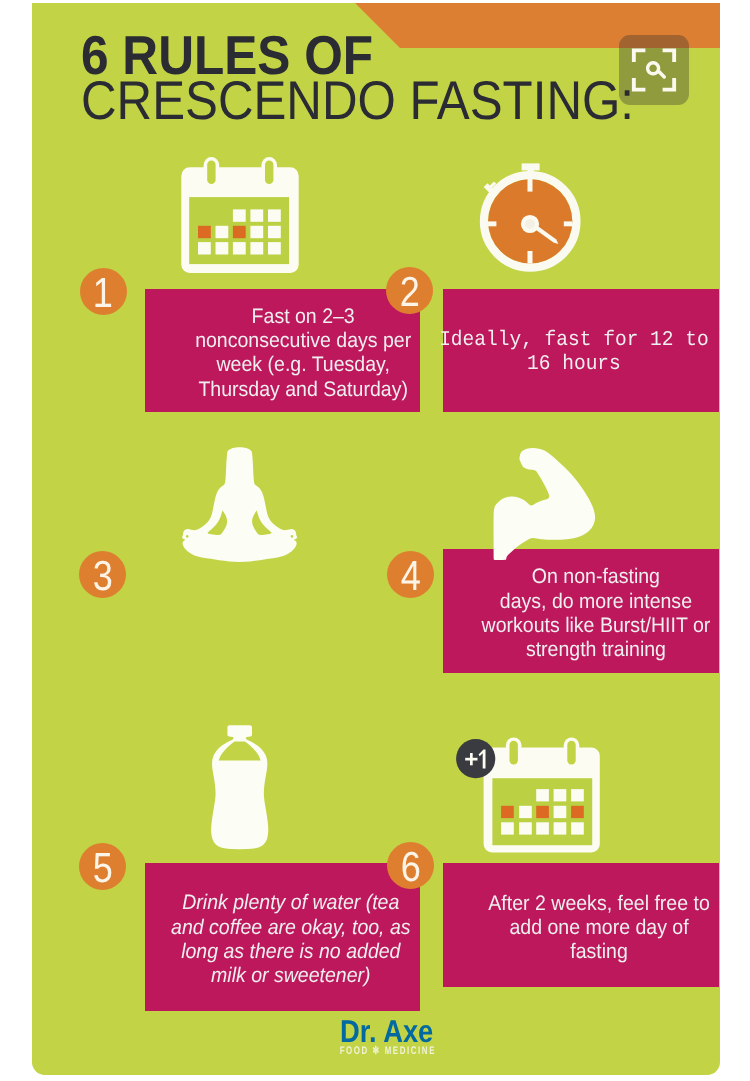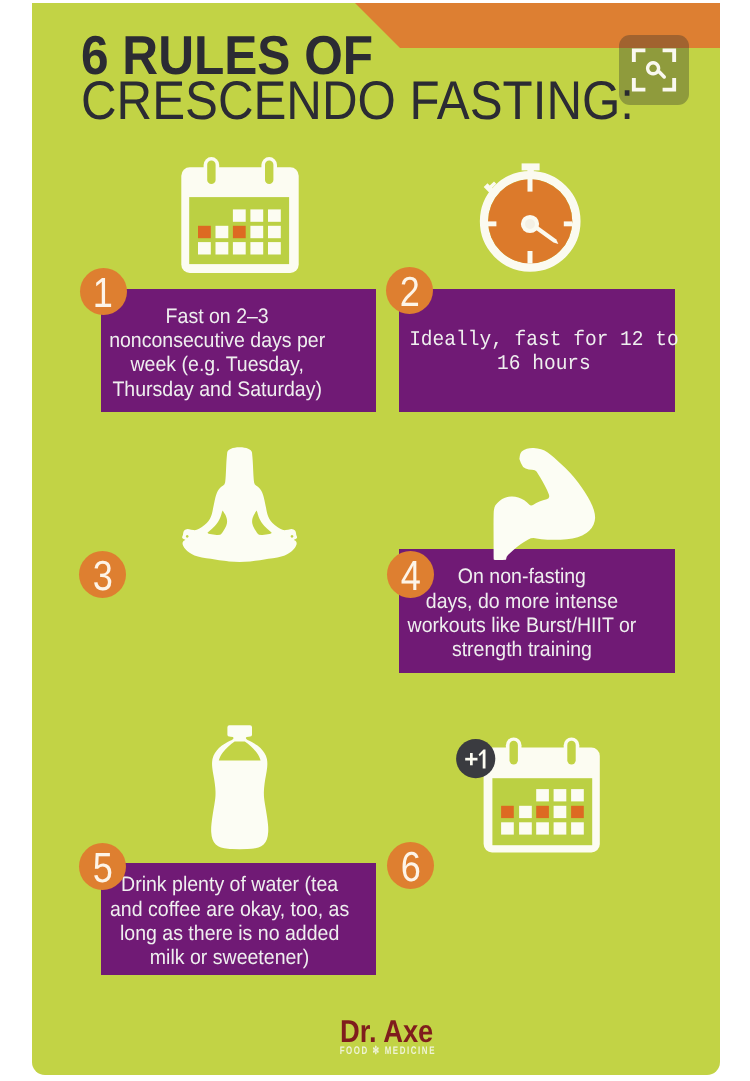--- a/index.html
+++ b/index.html
@@ -16,33 +16,33 @@
   .title-l1{display:block;font-weight:bold;font-size:54.8px;line-height:46px;color:#2B2B33;
             transform:scaleX(.905);transform-origin:left center;letter-spacing:0px;white-space:nowrap;}
   .title-l2{display:block;font-weight:normal;font-size:54.5px;line-height:45px;color:#2B2B33;
             transform:scaleX(.904);transform-origin:left center;letter-spacing:0px;white-space:nowrap;}
 
   
   .zoombtn{position:absolute;width:70px;height:70px;border-radius:11px;
            background:rgba(40,41,43,.33);}
 
   
-  .box{position:absolute;background:#701a75;display:flex;align-items:center;justify-content:flex-start;}
+  .box{position:absolute;background:#be185d;display:flex;align-items:center;justify-content:flex-end;margin-left:44px;}
   .box p{margin:0;color:#EFEFEF;font-size:21px;line-height:24.3px;text-align:center;white-space:nowrap;
          transform:scaleX(.930) translateY(2.7px);letter-spacing:0px;}
   .tline{display:block;}
   .num{position:absolute;width:47px;height:47px;border-radius:50%;background:#DE7F30;
        color:#FDF4E8;font-size:42px;line-height:47px;text-align:center;font-weight:normal;z-index:3;}
   .num span{display:inline-block;transform:scaleX(.86) translateY(1.0px);}
 
   .icon{position:absolute;z-index:1;}
 
   
   .logo{position:absolute;left:11px;width:688px;text-align:center;}
-  .logo-main{font-size:31.5px;font-weight:bold;color:#7f1d1d;letter-spacing:0px;line-height:28px;
+  .logo-main{font-size:31.5px;font-weight:bold;color:#0369a1;letter-spacing:0px;line-height:28px;
              font-family:"Liberation Sans",sans-serif;}
   .logo-main span{display:inline-block;transform:scaleX(.868);}
   .logo-sub{font-size:11px;color:#EFF3D6;letter-spacing:0px;font-weight:bold;line-height:10px;margin-top:1.5px;}
   .logo-sub span{display:inline-block;transform:scaleX(.72);letter-spacing:2.2px;padding-left:2.2px;}
 </style>
 </head>
 <body>
 
 <div id="root">
  <div class="panel">
@@ -174,30 +174,37 @@
   <div class="box" style="left:366.5px;top:546px;width:276px;height:124px;">
     <p>
           <span class="tline">On non-fasting</span>
           <span class="tline">days, do more intense</span>
           <span class="tline">workouts like Burst/HIIT or</span>
           <span class="tline">strength training</span>
         </p>
   </div>
   <div class="num" style="left:354.7px;top:547.5px;"><span>4</span></div>
 
-  <div class="box" style="left:69px;top:860px;width:274.5px;height:112px;">
+  <div class="box" style="left:69px;top:860px;width:274.5px;height:148px;font-style:italic;">
     <p>
           <span class="tline">Drink plenty of water (tea</span>
           <span class="tline">and coffee are okay, too, as</span>
           <span class="tline">long as there is no added</span>
           <span class="tline">milk or sweetener)</span>
         </p>
   </div>
   <div class="num" style="left:47.3px;top:839.9px;"><span>5</span></div>
 
+  <div class="box" style="left:366.5px;top:860px;width:276px;height:124px;">
+    <p>
+          <span class="tline">After 2 weeks, feel free to</span>
+          <span class="tline">add one more day of</span>
+          <span class="tline">fasting</span>
+        </p>
+  </div>
   <div class="num" style="left:354.7px;top:839.3px;"><span>6</span></div>
 
   <div class="logo" style="top:1013.5px;">
     <div class="logo-main"><span>Dr. Axe</span></div>
     <div class="logo-sub"><span>FOOD ✻ MEDICINE</span></div>
   </div>
 
  </div>
 
  <div class="zoombtn" style="left:619px;top:35px;">

